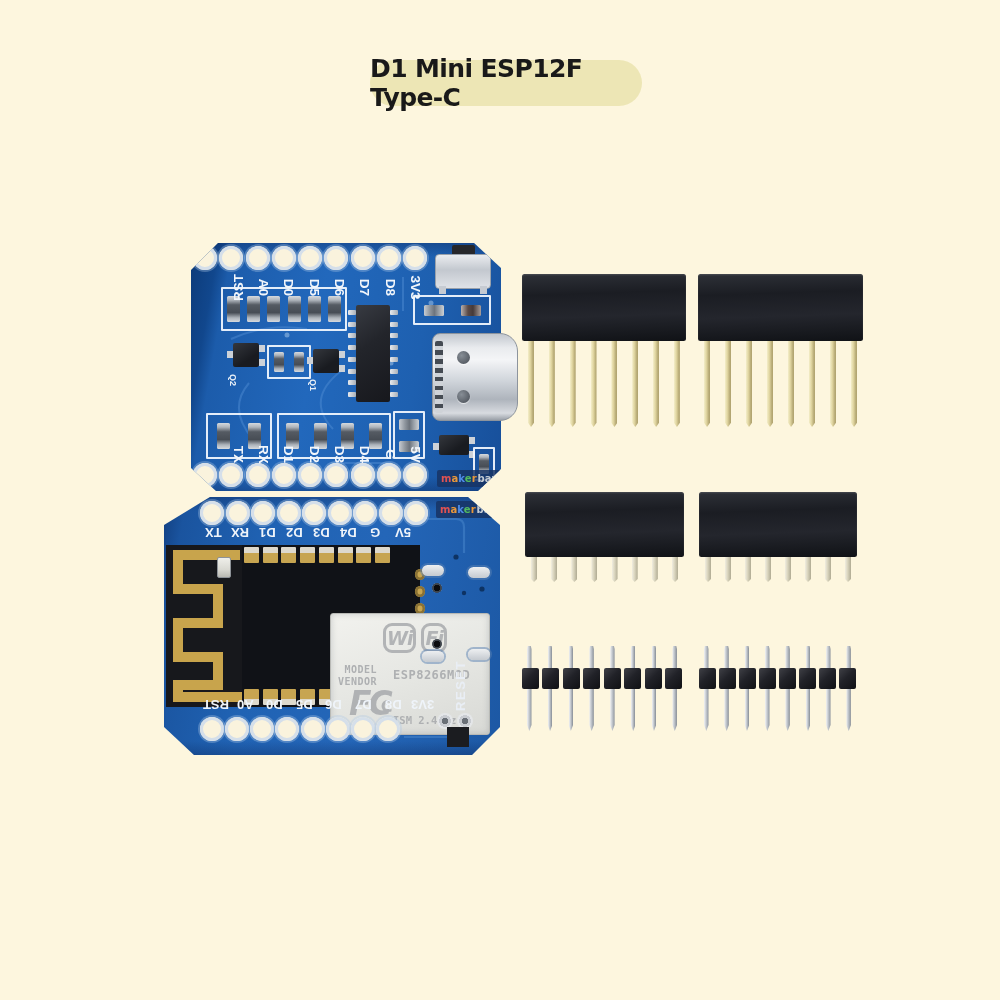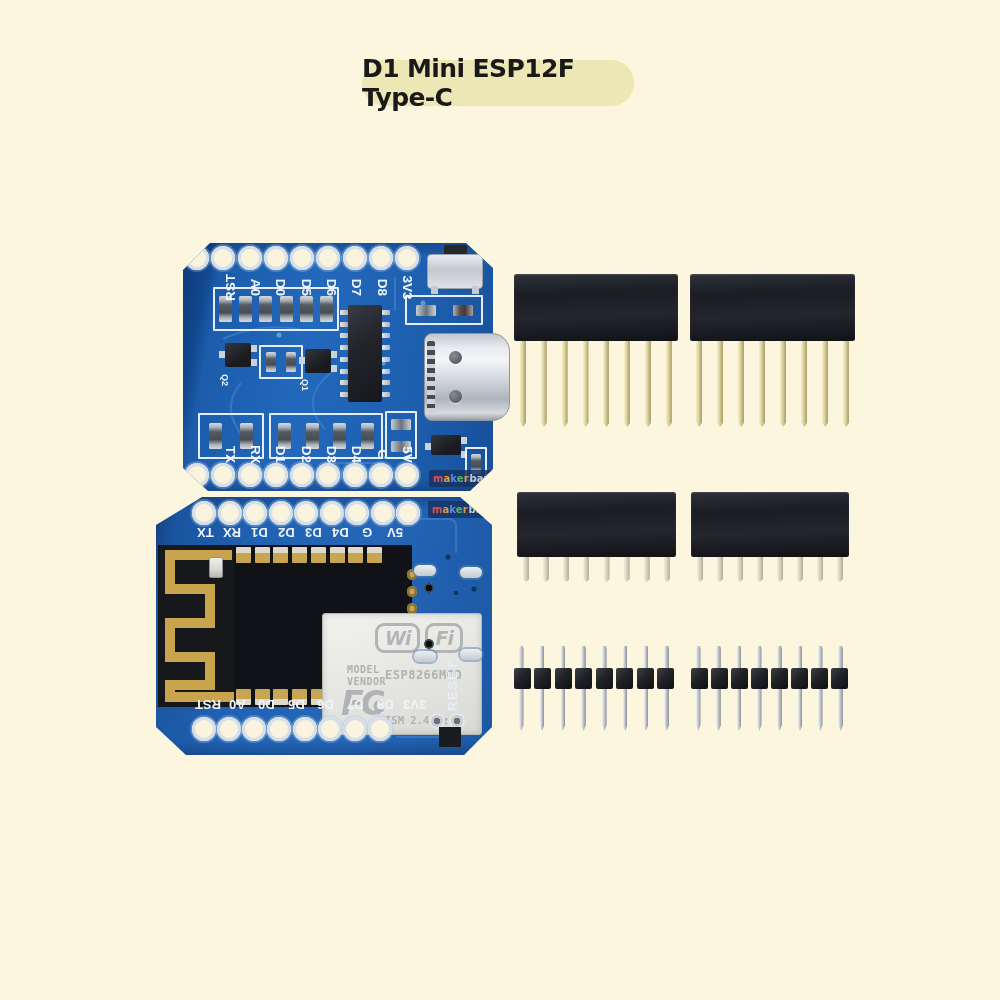--- a/index.html
+++ b/index.html
@@ -1,17 +1,17 @@
 <!DOCTYPE html>
 <html><head>
 <meta charset="utf-8">
 <style>
   html,body{margin:0;padding:0;}
   body{width:1000px;height:1000px;position:relative;background:#FDF6DE;font-family:"DejaVu Sans",sans-serif;overflow:hidden;}
-  .stage{position:absolute;inset:0;}
+  .stage{position:absolute;inset:0;margin-left:8px;}
 
   
   .title-badge{position:absolute;left:362px;top:60px;width:272px;height:46px;border-radius:23px;
     background:#EDE6B5;display:flex;align-items:center;justify-content:center;}
   .title-badge span{font:bold 25px "DejaVu Sans",sans-serif;color:#191919;letter-spacing:-.6px;}
 
   
   .board{position:absolute;}
   .board.front{left:183px;top:243px;width:310px;height:248px;
     clip-path:polygon(27px 0,283px 0,310px 25px,310px 226px,287px 248px,25px 248px,0 225px,0 27px);
@@ -101,23 +101,23 @@
   .pad-row.bot{bottom:2px;}
   .gpad{width:15px;height:16px;border-radius:1px;flex:0 0 auto;
     background:linear-gradient(180deg,#DDD9CD 0 35%,#C7A551 35%);}
   .pad-row.bot .gpad{background:linear-gradient(0deg,#DDD9CD 0 35%,#C7A551 35%);}
   .castellations{position:absolute;right:-5px;top:24px;bottom:24px;display:flex;flex-direction:column;justify-content:space-between;}
   .cast{width:10px;height:11px;border-radius:50%;background:#C7A551;box-shadow:inset 0 0 0 2.5px #8a7134;}
   .shield{position:absolute;left:88px;top:68px;width:158px;height:120px;z-index:3;border-radius:3px;
     border:1px solid #B8B9B5;box-shadow:inset 0 0 6px rgba(120,125,130,.35);
     background:linear-gradient(160deg,#F2F2EE,#E6E7E3 50%,#D8D9D5);color:#AEB0B2;}
   .wifi{position:absolute;left:52px;top:9px;display:flex;gap:5px;}
-  .wpill{border:3px solid #B2B4B6;border-radius:9px;padding:0 7px;
+  .wpill{border:3px solid #B2B4B6;border-radius:9px;padding:0 1px;
     font:italic 800 19px "DejaVu Sans",sans-serif;color:#B2B4B6;letter-spacing:-1px;line-height:24px;}
-  .mv{position:absolute;left:24px;top:50px;font:bold 10px "DejaVu Sans Mono",monospace;line-height:12px;letter-spacing:.5px;}
+  .mv{position:absolute;left:7px;top:50px;font:bold 10px "DejaVu Sans Mono",monospace;line-height:12px;letter-spacing:.5px;text-align:right;}
   .espname{position:absolute;left:62px;top:54px;font:bold 12px "DejaVu Sans Mono",monospace;letter-spacing:.5px;}
   .fcc{position:absolute;left:18px;top:70px;}
   .fcc .big{font:italic 900 33px "DejaVu Sans",sans-serif;letter-spacing:-3px;color:#B0B2B4;}
   .fcc .small{font:900 16px "DejaVu Sans",sans-serif;position:relative;left:-9px;top:-3px;color:#B0B2B4;}
   .specs{position:absolute;left:62px;top:73px;font:bold 10.5px "DejaVu Sans Mono",monospace;
     line-height:13.5px;white-space:pre;}
   .led{position:absolute;left:53px;top:60px;width:12px;height:19px;border-radius:2px;z-index:3;
     background:linear-gradient(180deg,#EFEFEA,#D9D9D2 60%,#B9B9B2);border:1px solid #8E9398;}
 
   

